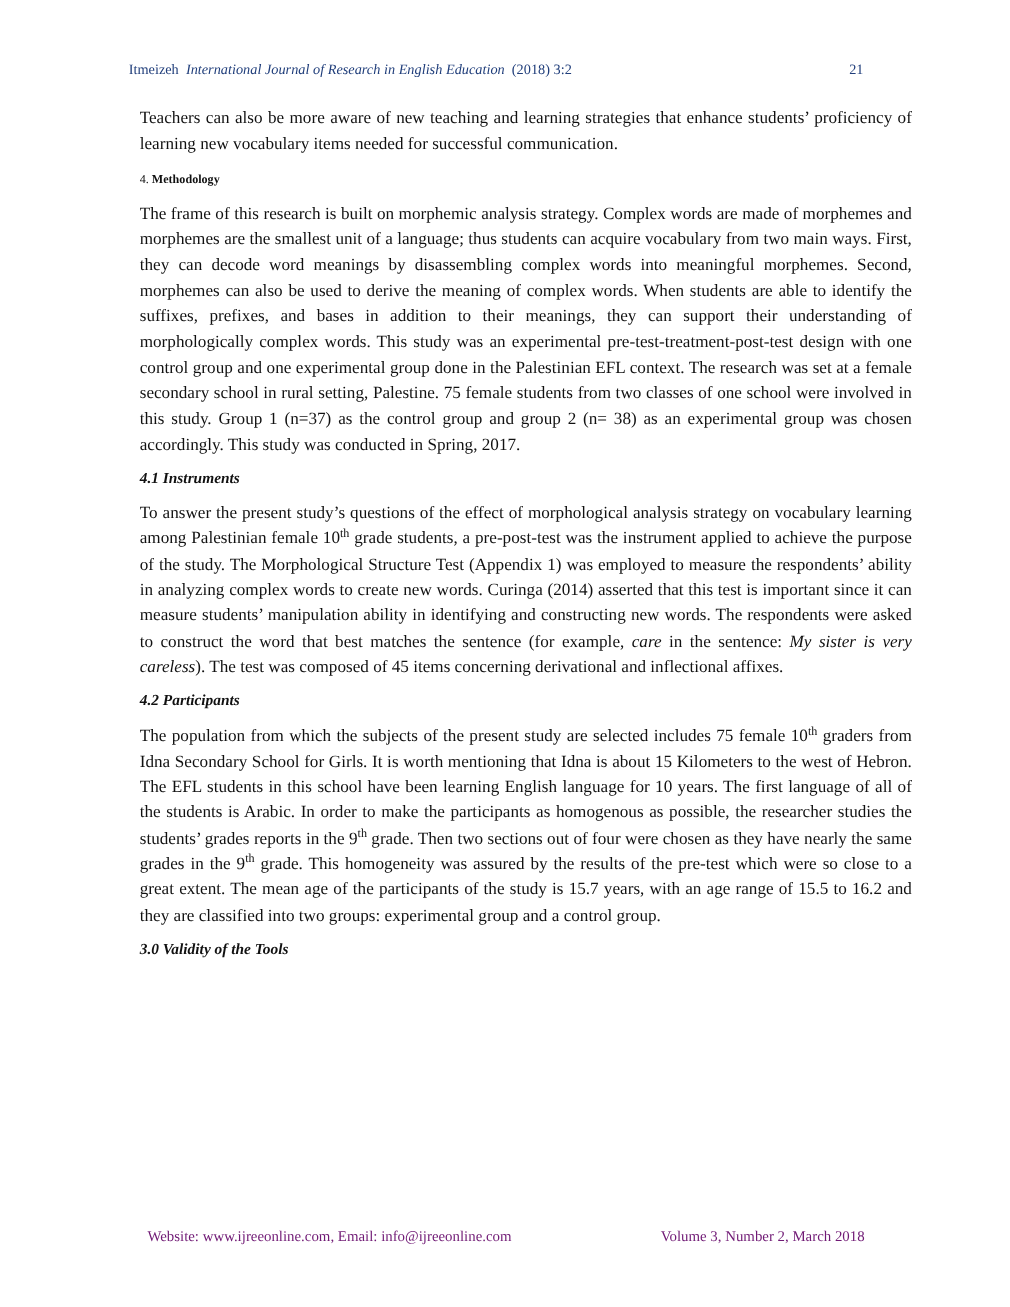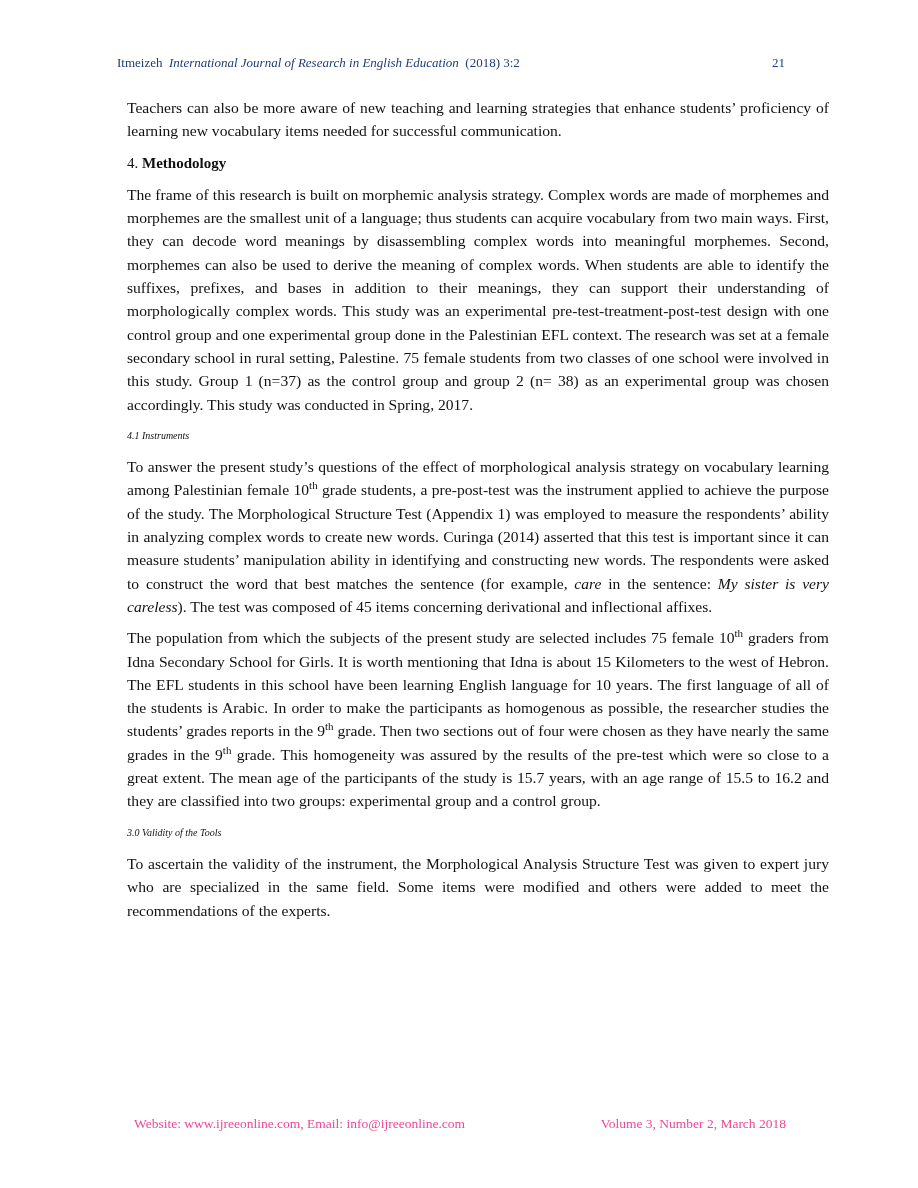--- a/index.html
+++ b/index.html
@@ -11,30 +11,30 @@
   }
   .running-header .journal { font-style: italic; }
   .running-header .page-num { position: absolute; right: 0; top: 0; }
   .body-text {
     position: absolute; left: 108px; top: 96px; width: 702px;
     font-family: "Liberation Serif", serif; font-size: 15.6px; line-height: 23.3px; color: #111; margin-left: 19px;
   }
   .body-text p { margin: 0 0 8px 0; text-align: justify; }
   .body-text p.first { margin-bottom: 9px; }
   .body-text h2 {
-    margin: 0 0 8px 0; font-size: 15px; font-weight: normal; line-height: 23.3px;
+    margin: 0 0 8px 0; font-size: 11px; font-weight: normal; line-height: 23.3px;
   }
   .body-text h2 b { font-weight: bold; }
   .body-text h3 {
-    margin: 0 0 8px 0; font-size: 10px; font-weight: normal; font-style: italic; line-height: 23.3px;
+    margin: 0 0 8px 0; font-size: 14px; font-weight: bold; font-style: italic; line-height: 23.3px;
   }
   sup { font-size: 11px; line-height: 0; vertical-align: super; }
   .footer {
     position: absolute; left: 134px; top: 1116px; width: 652px;
-    font-family: "Liberation Serif", serif; font-size: 13.5px; color: #ec4899;
+    font-family: "Liberation Serif", serif; font-size: 13.5px; color: #701a75;
   }
   .footer .right { position: absolute; right: 0; top: 0; }
 </style>
 </head>
 <body>
 
 <div class="page">
 
   <div class="running-header">
     <span>Itmeizeh</span>&nbsp;
@@ -48,24 +48,24 @@
 
     <h2>
       <span>4.</span>
       <b>Methodology</b>
     </h2>
     <p>The frame of this research is built on morphemic analysis strategy. Complex words are made of morphemes and morphemes are the smallest unit of a language; thus students can acquire vocabulary from two main ways. First, they can decode word meanings by disassembling complex words into meaningful morphemes. Second, morphemes can also be used to derive the meaning of complex words. When students are able to identify the suffixes, prefixes, and bases in addition to their meanings, they can support their understanding of morphologically complex words. This study was an experimental pre-test-treatment-post-test design with one control group and one experimental group done in the Palestinian EFL context. The research was set at a female secondary school in rural setting, Palestine. 75 female students from two classes of one school were involved in this study. Group 1 (n=37) as the control group and group 2 (n= 38) as an experimental group was chosen accordingly. This study was conducted in Spring, 2017.</p>
 
     <h3>4.1 Instruments</h3>
     <p><span>To answer the present study’s questions of the effect of morphological analysis strategy on vocabulary learning among Palestinian female 10</span><sup>th</sup><span> grade students, a pre-post-test was the instrument applied to achieve the purpose of the study. The Morphological Structure Test (Appendix 1) was employed to measure the respondents’ ability in analyzing complex words to create new words.  Curinga (2014) asserted that this test is important since it can measure students’ manipulation ability in identifying and constructing new words.  The respondents were asked to construct the word that best matches the sentence (for example, </span><i>care</i><span> in the sentence:  </span><i>My sister is very careless</i><span>). The test was composed of 45 items concerning derivational and inflectional affixes.</span></p>
 
+    <h3>4.2 Participants</h3>
     <p><span>The population from which the subjects of the present study are selected includes 75 female 10</span><sup>th</sup><span> graders from Idna Secondary School for Girls. It is worth mentioning that Idna is about 15 Kilometers to the west of Hebron. The EFL students in this school have been learning English language for 10 years.  The first language of all of the students is Arabic. In order to make the participants as homogenous as possible, the researcher studies the students’ grades reports in the 9</span><sup>th</sup><span> grade. Then two sections out of four were chosen as they have nearly the same grades in the 9</span><sup>th</sup><span> grade. This homogeneity was assured by the results of the pre-test which were so close to a great extent. The mean age of the participants of the study is 15.7 years, with an age range of 15.5 to 16.2 and they are classified into two groups: experimental group and a control group.</span></p>
 
     <h3>3.0 Validity of the Tools</h3>
-    <p>To ascertain the validity of the instrument, the Morphological Analysis Structure Test was given to expert jury who are specialized in the same field. Some items were modified and others were added to meet the recommendations of the experts.</p>
   </div>
 
   <div class="footer">
     <span>Website: www.ijreeonline.com, Email: info@ijreeonline.com</span>
     <span class="right">Volume 3, Number 2, March 2018</span>
   </div>
 
 </div>
 
 </body></html>

